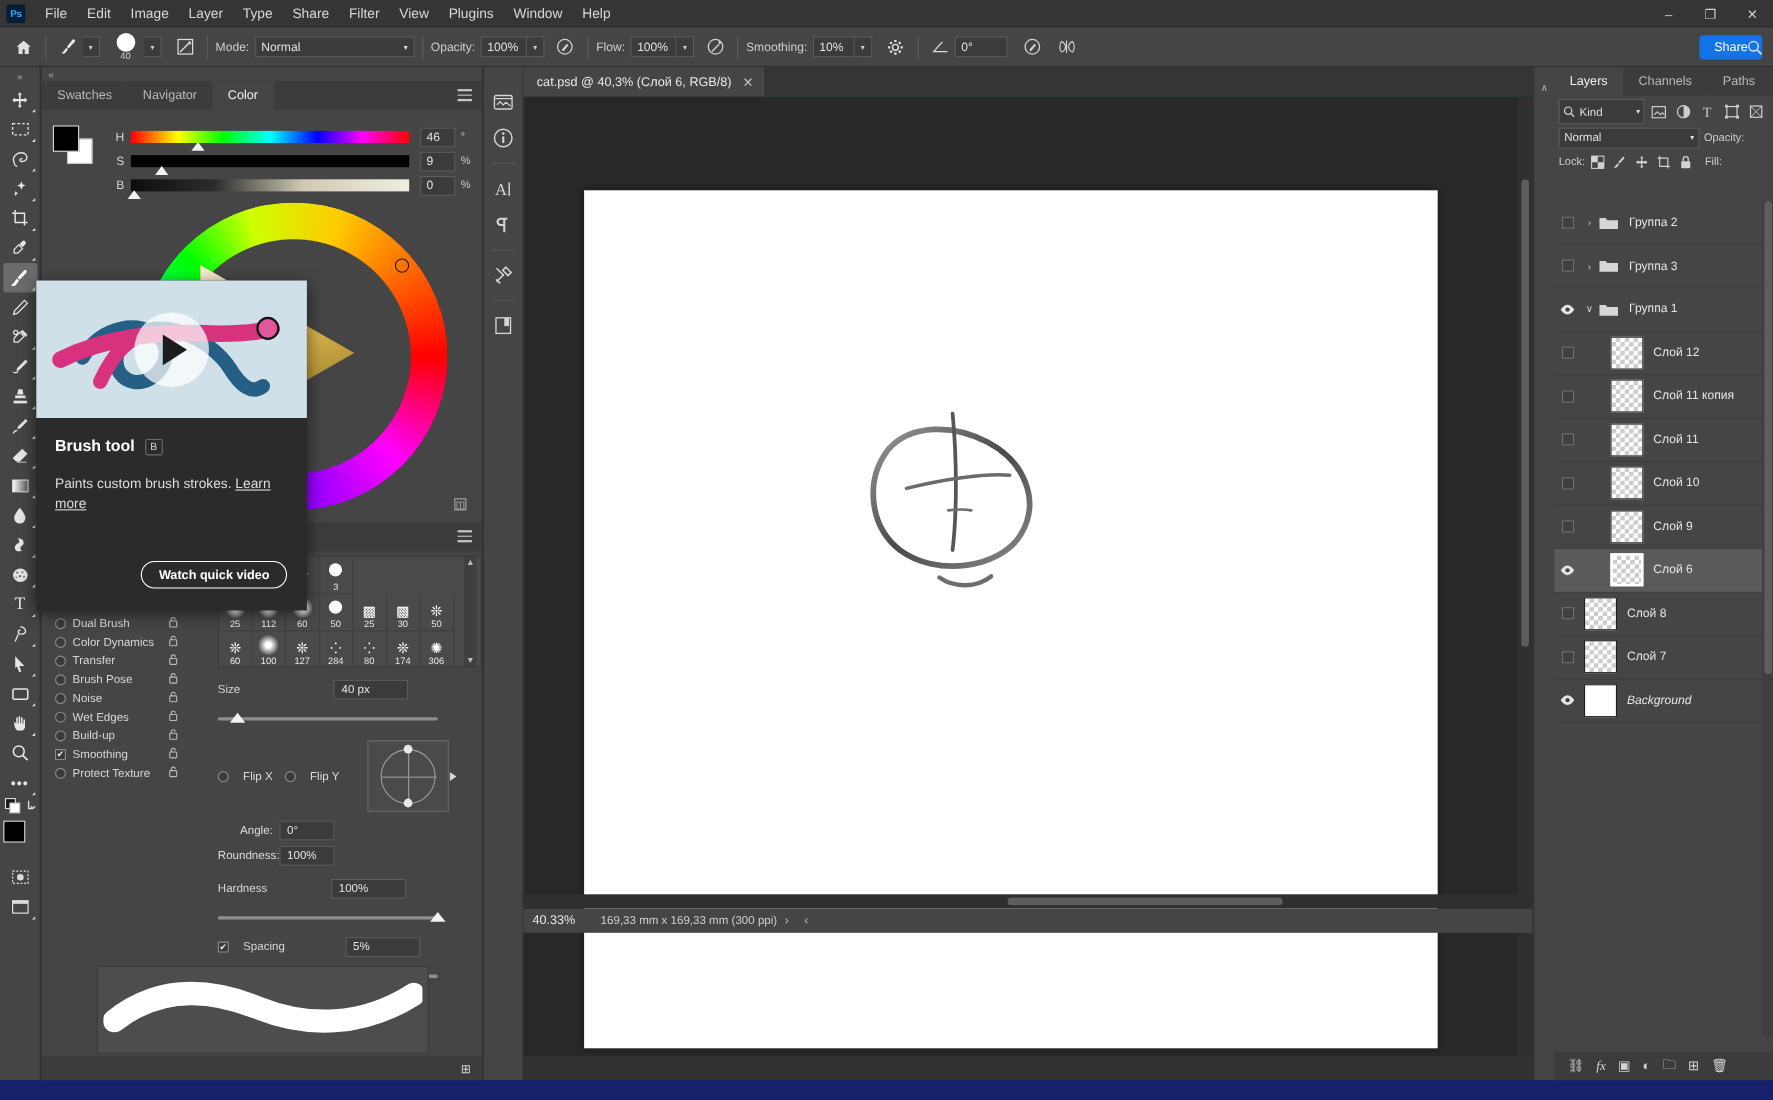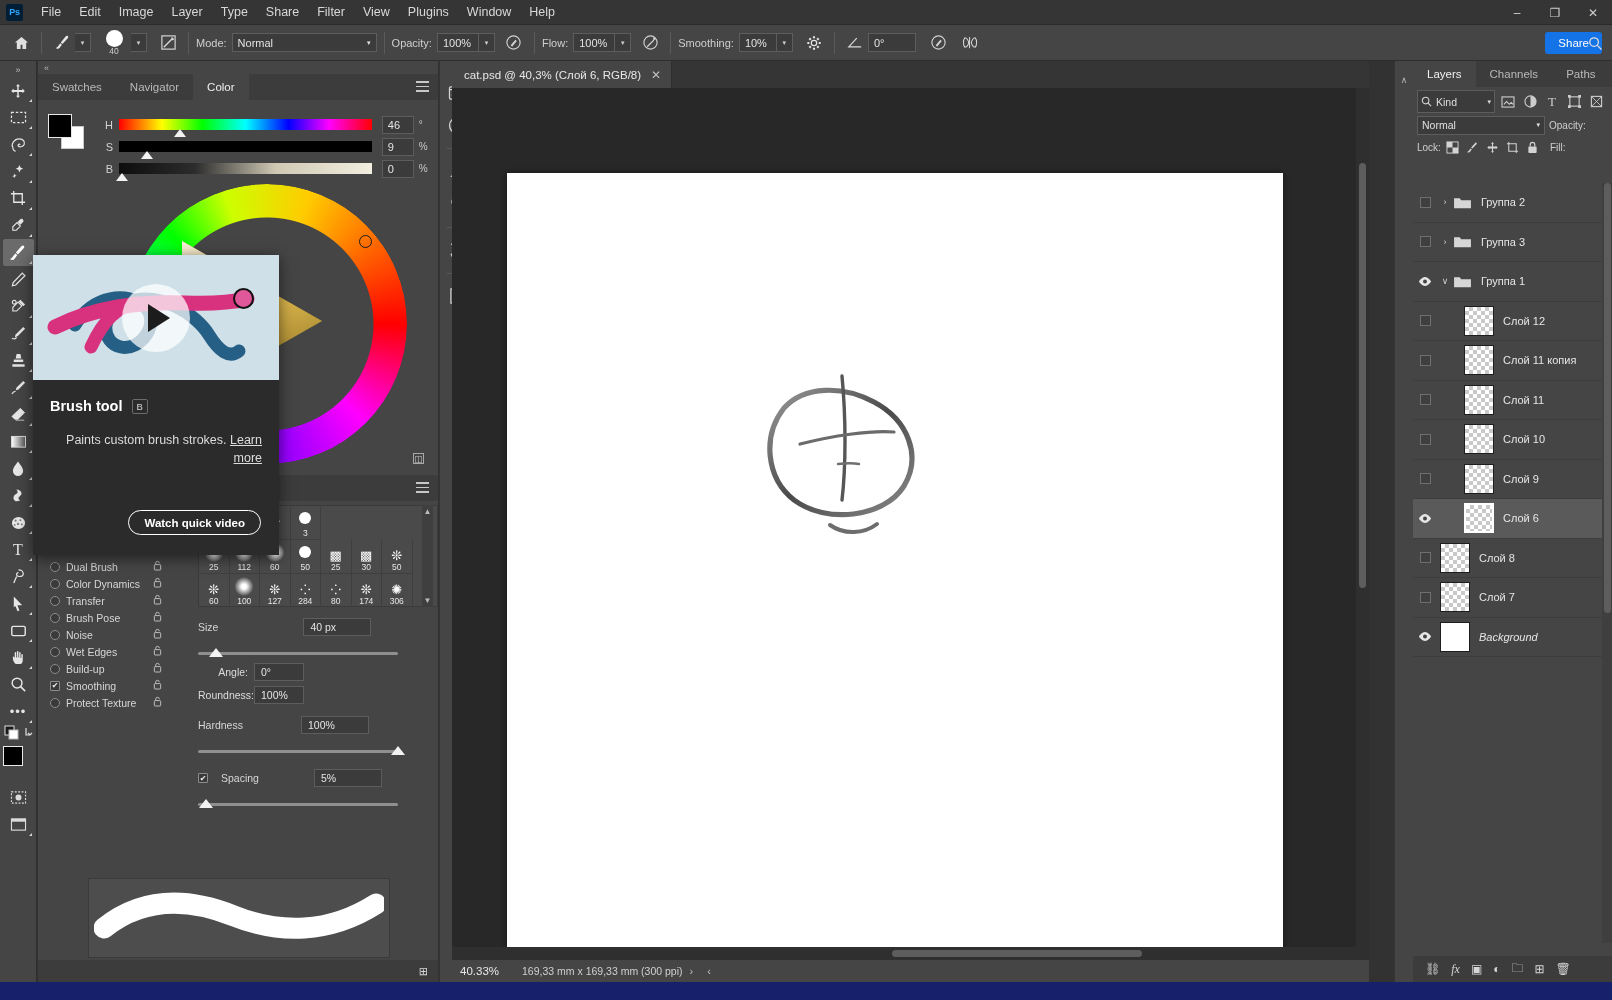--- a/index.html
+++ b/index.html
@@ -269,21 +269,21 @@
     display: flex; flex-direction: column; align-items: center; padding-top: 16px;
   }
   .strip-icon {
     width: 30px; height: 30px; display: flex; align-items: center;
     justify-content: center; color: #d0d0d0; margin-bottom: 3px;
   }
   .strip-div { width: 22px; height: 1px; background: #575757; margin: 5px 0 7px; }
 
   
   #docarea {
-    position: absolute; left: 452px; top: 61px; width: 917px; height: 921px;
+    position: absolute; left: 476px; top: 61px; width: 917px; height: 787px;
     background: #0f766e;
   }
   #doctabbar { height: 27px; background: #353535; display: flex; align-items: stretch; }
   #doctab {
     background: #454545; display: flex; align-items: center; padding: 0 10px 0 12px;
     font-size: 11.5px; color: #e8e8e8; gap: 10px; border-right: 1px solid #2e2e2e;
   }
   #doctab-close { font-size: 12px; color: #c0c0c0; }
   #canvas-scroll { position: relative; width: 917px; height: 872px; background: #282828; }
   #canvas {
@@ -399,21 +399,21 @@
   }
   #tt-play .tri {
     width: 0; height: 0; border-left: 22px solid #1c1c1c;
     border-top: 14px solid transparent; border-bottom: 14px solid transparent;
     margin-left: 6px;
   }
   #tt-cursor {
     position: absolute; right: 25px; top: 33px; width: 21px; height: 21px;
     border-radius: 50%; border: 2px solid #111; background: #e0589a;
   }
-  #tt-body { padding: 18px 17px 0 17px; text-align: right; }
+  #tt-body { padding: 18px 17px 0 17px; }
   #tt-title-row { display: flex; align-items: center; gap: 9px; }
   #tt-title { font-size: 14.5px; font-weight: bold; color: #fff; }
   #tt-key {
     font-size: 9.5px; color: #d8d8d8; border: 1px solid #6d6d6d;
     padding: 1px 4px; border-radius: 2px;
   }
   #tt-desc { margin-top: 17px; font-size: 12.5px; color: #dcdcdc; line-height: 1.45; }
   #tt-desc a { color: #dcdcdc; text-decoration: underline; }
   #tt-btn {
     position: absolute; right: 18px; bottom: 20px; border: 1.4px solid #ffffff;
@@ -996,20 +996,35 @@
         </div>
 
         <div style="display:flex;align-items:center;margin-top:11px">
           <span class="bs-slider-label">Size</span>
           <span class="bs-num" style="width:68px;margin-left:85px">40 px</span>
         </div>
         <div class="bs-track" style="width:200px;margin-top:16px">
           <span class="bs-thumb" style="left:9%"></span>
         </div>
 
+        <div style="display:flex;align-items:center;margin-top:18px;gap:7px">
+          <span class="bs-check round"></span>
+          <span style="font-size:10.5px;color:#dcdcdc">Flip X</span>
+          <span class="bs-check round" style="margin-left:4px"></span>
+          <span style="font-size:10.5px;color:#dcdcdc">Flip Y</span>
+
+          <div id="angle-dial" style="margin-left:18px">
+            <div id="angle-circle"></div>
+            <div style="position:absolute;left:12px;top:50%;width:50px;height:1px;background:#9d9d9d"></div>
+            <div style="position:absolute;left:50%;top:7px;width:1px;height:50px;background:#9d9d9d"></div>
+            <div class="dial-handle" style="top:3px"></div>
+            <div class="dial-handle" style="bottom:3px"></div>
+            <div style="position:absolute;right:-8px;top:50%;margin-top:-4px;width:0;height:0;border-left:6px solid #d8d8d8;border-top:4px solid transparent;border-bottom:4px solid transparent"></div>
+          </div>
+        </div>
 
         <div style="display:flex;align-items:center;margin-top:8px;margin-left:-0px">
           <span style="font-size:10.5px;color:#dcdcdc;width:50px;text-align:right">Angle:</span>
           <span class="bs-num" style="width:50px;margin-left:6px">0°</span>
         </div>
         <div style="display:flex;align-items:center;margin-top:5px">
           <span style="font-size:10.5px;color:#dcdcdc;width:50px;text-align:right">Roundness:</span>
           <span class="bs-num" style="width:50px;margin-left:6px">100%</span>
         </div>
 

